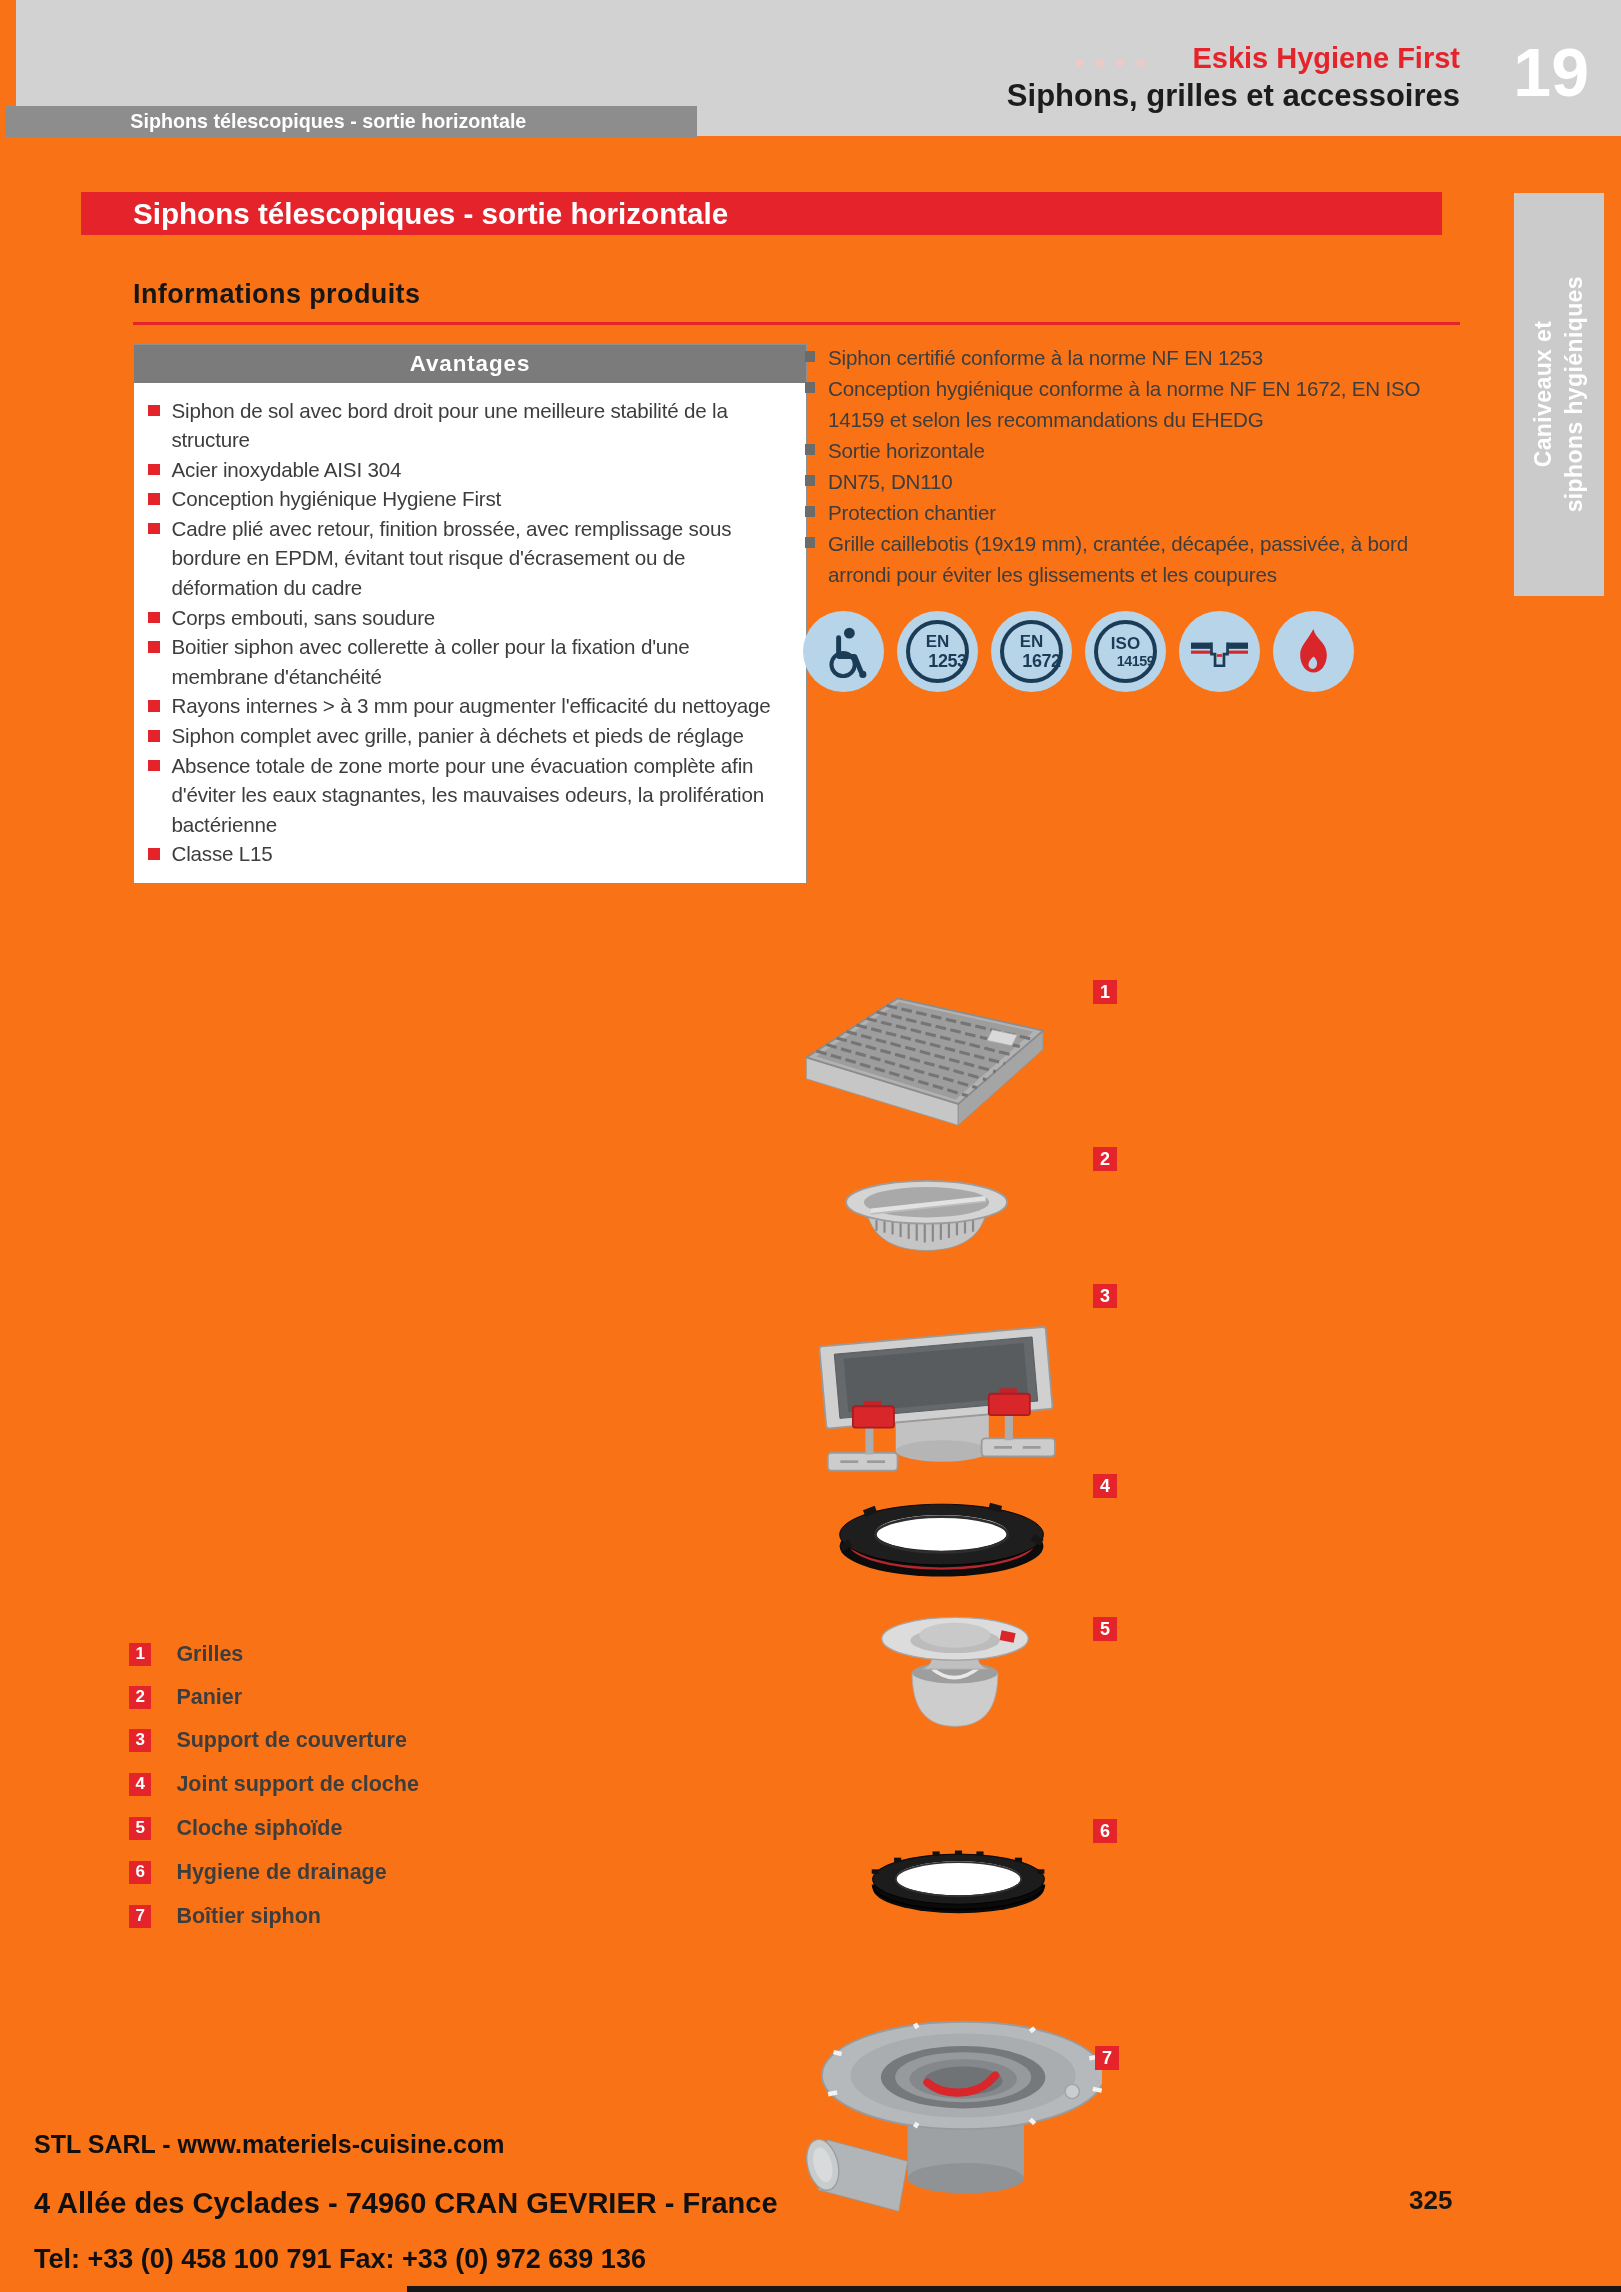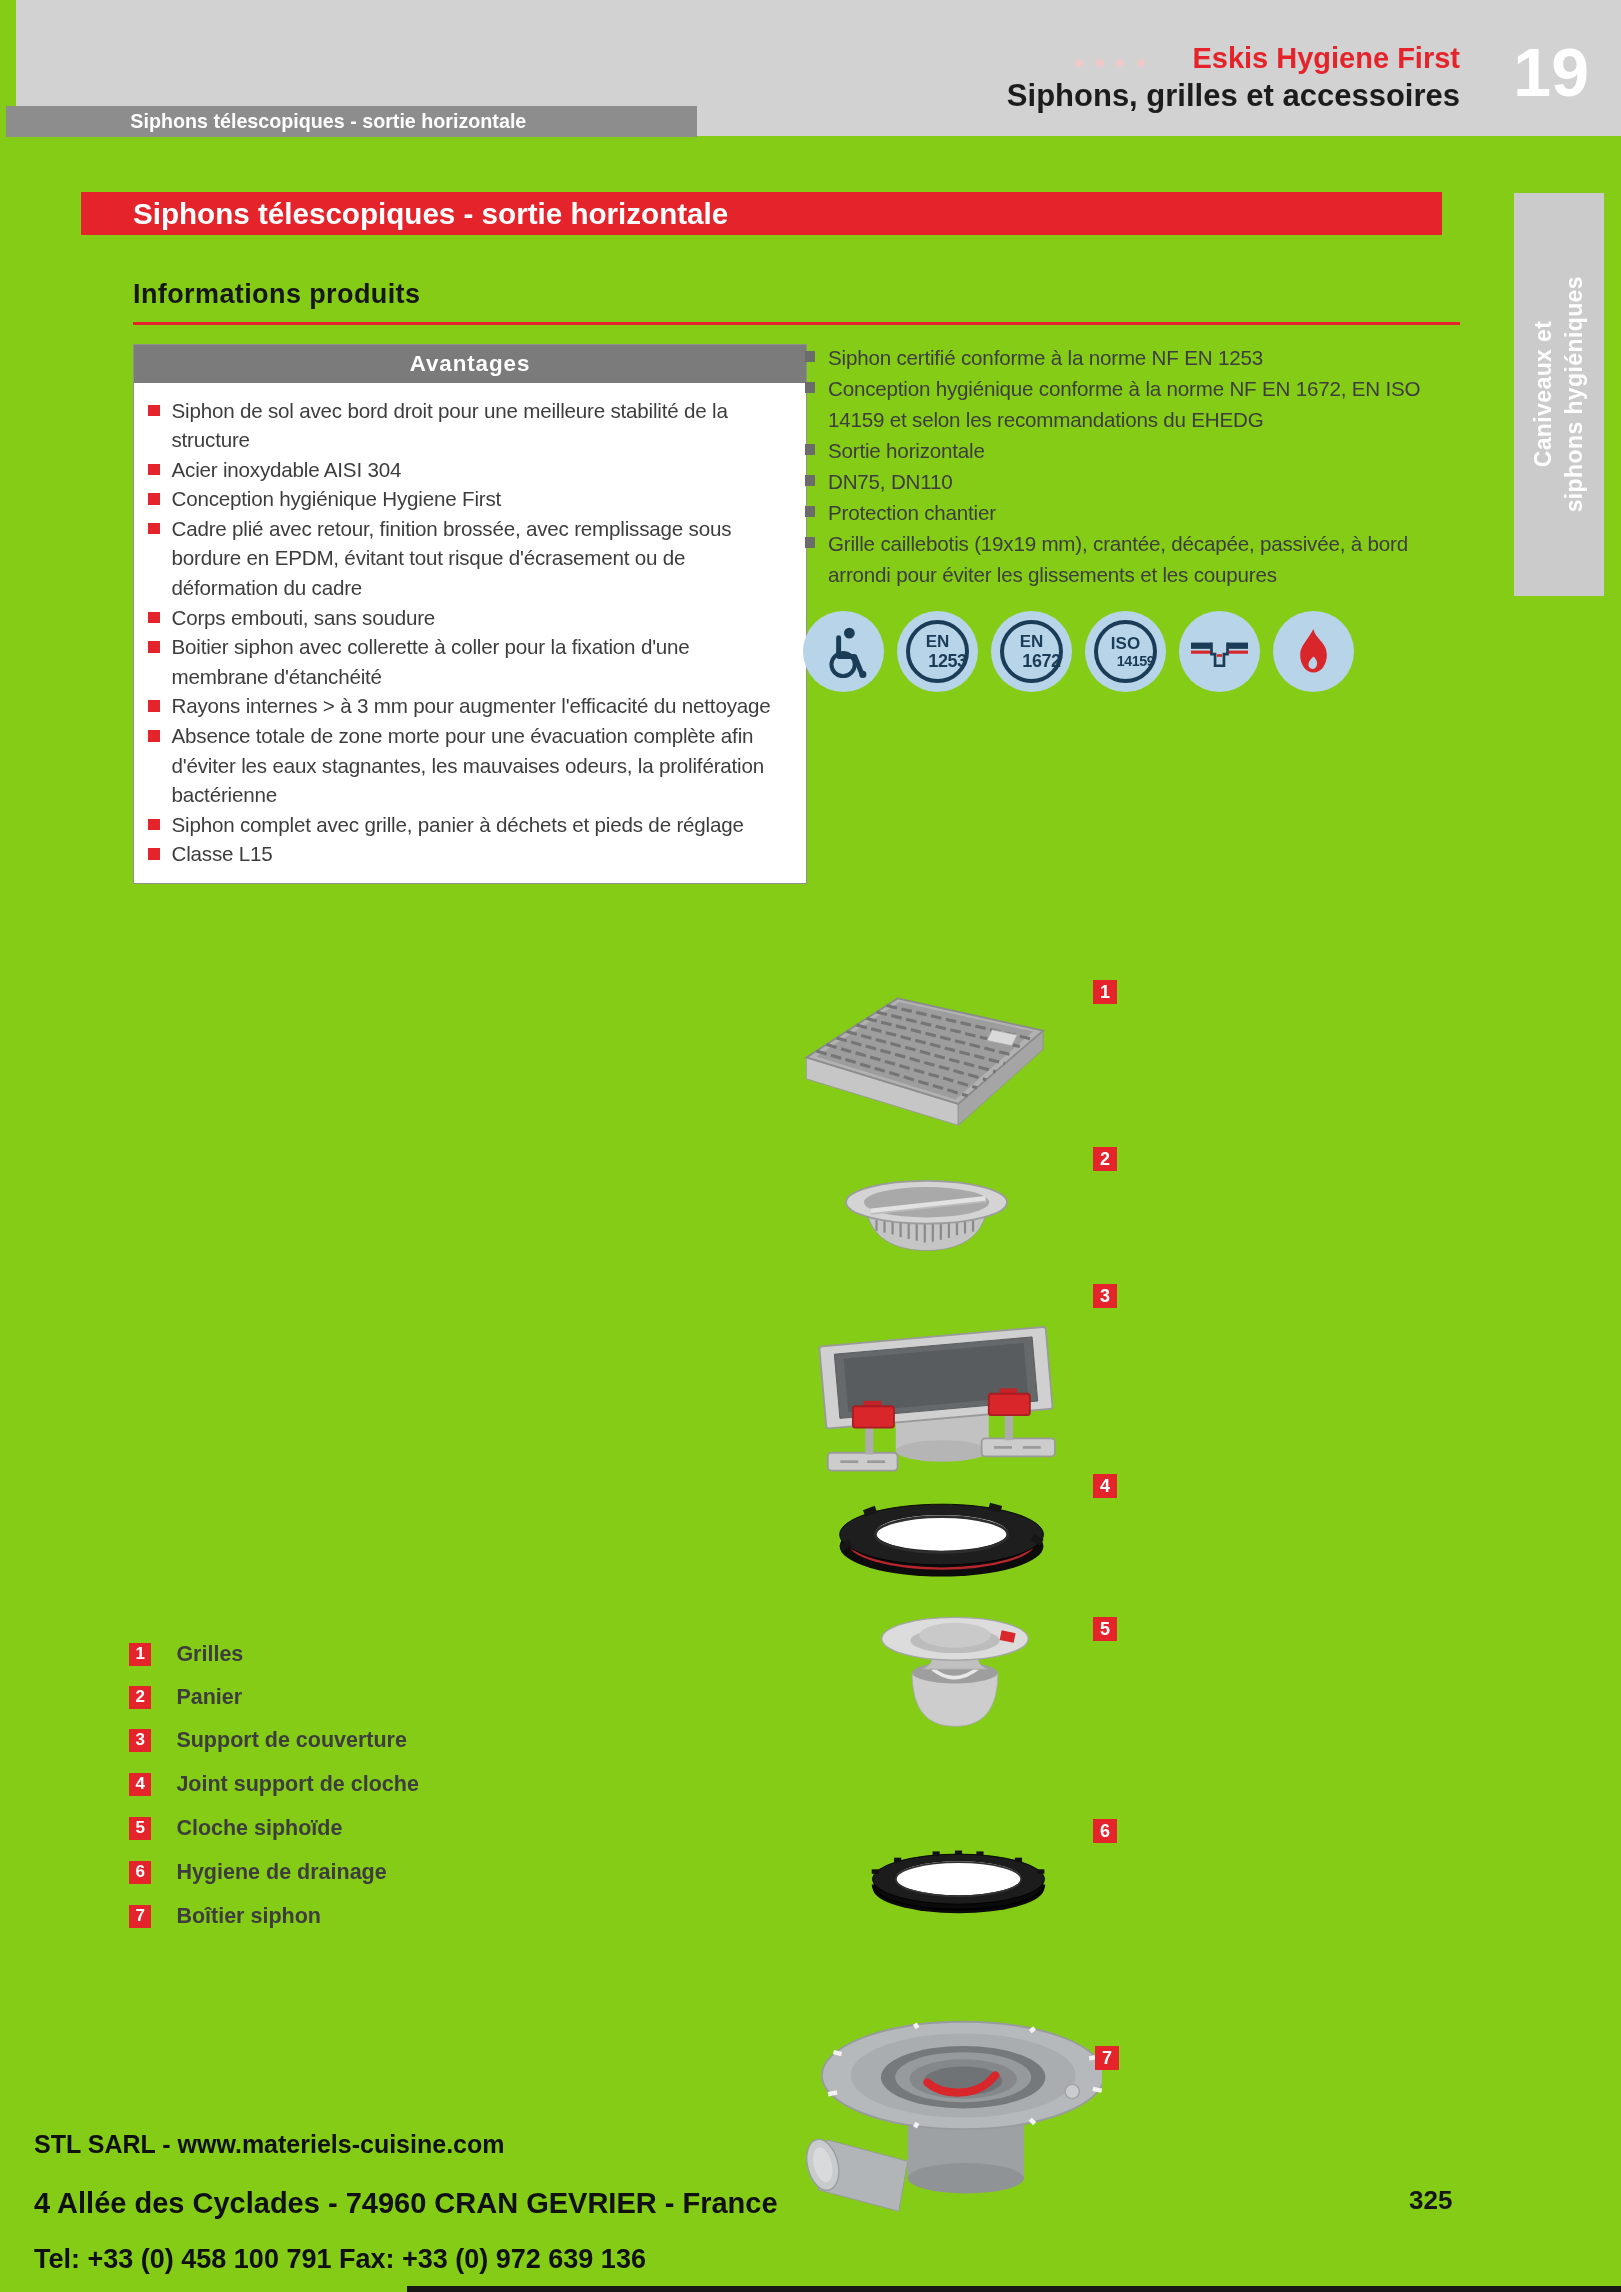--- a/index.html
+++ b/index.html
@@ -1,17 +1,17 @@
 <!DOCTYPE html>
 <html style="font-size:14.3px"><head>
 <meta charset="utf-8">
 <style>
   html,body { margin:0; padding:0; background:#ffffff; }
   .page {
-    position:relative; width:1621px; height:2293px; background:#84cc16;
+    position:relative; width:1621px; height:2293px; background:#f97316;
     font-family:"Liberation Sans", sans-serif; overflow:hidden;
     color:#3d3d3d;
   }
   
   .header-band { position:absolute; left:16px; top:0; width:1605px; height:136px; background:#d2d2d2; }
   .breadcrumb-bar {
     position:absolute; left:6.3px; top:106px; width:691px; height:31px; background:#8d8d8d;
     color:#ffffff; font-weight:bold; font-size:19.7px; line-height:31px; padding-left:124px; box-sizing:border-box;
   }
   .brand-title {
@@ -128,22 +128,22 @@
   <div class="advantages-box">
     <div class="adv-header">Avantages</div>
     <ul class="bullet-list">
       <li>Siphon de sol avec bord droit pour une meilleure stabilité de la structure</li>
       <li>Acier inoxydable AISI 304</li>
       <li>Conception hygiénique Hygiene First</li>
       <li>Cadre plié avec retour, finition brossée, avec remplissage sous bordure en EPDM, évitant tout risque d'écrasement ou de déformation du cadre</li>
       <li>Corps embouti, sans soudure</li>
       <li>Boitier siphon avec collerette à coller pour la fixation d'une membrane d'étanchéité</li>
       <li>Rayons internes &gt; à 3 mm pour augmenter l'efficacité du nettoyage</li>
+      <li>Siphon complet avec grille, panier à déchets et pieds de réglage</li>
       <li>Absence totale de zone morte pour une évacuation complète afin d'éviter les eaux stagnantes, les mauvaises odeurs, la prolifération bactérienne</li>
-      <li>Siphon complet avec grille, panier à déchets et pieds de réglage</li>
       <li>Classe L15</li>
     </ul>
   </div>
 
   <ul class="bullet-list features-list">
     <li>Siphon certifié conforme à la norme NF EN 1253</li>
     <li>Conception hygiénique conforme à la norme NF EN 1672, EN ISO 14159 et selon les recommandations du EHEDG</li>
     <li>Sortie horizontale</li>
     <li>DN75, DN110</li>
     <li>Protection chantier</li>

